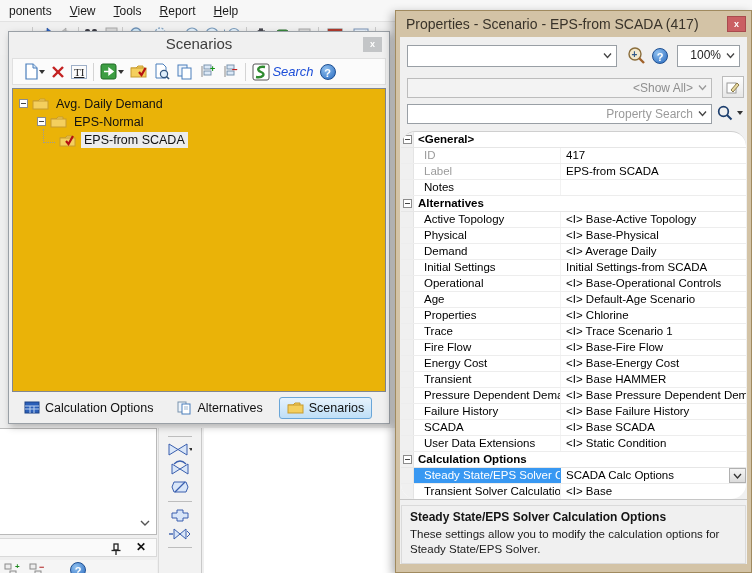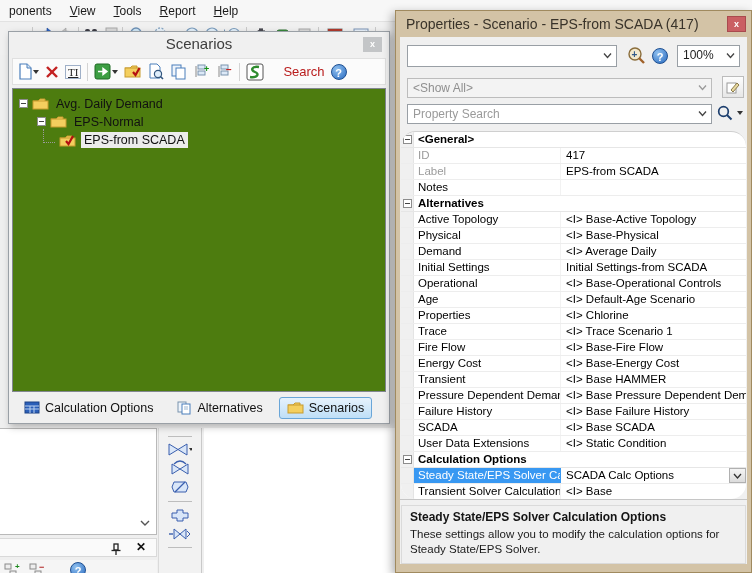--- a/index.html
+++ b/index.html
@@ -17,29 +17,29 @@
   .mt-icon { position:absolute; top:4px; width:17px; height:17px; }
   .mt-sep { position:absolute; top:5px; width:1px; height:14px; background:#c9c9c9; }
 
   
   .scen-win { position:absolute; left:8px; top:31px; width:382px; height:393px; background:#f0f0f0;
               border:1px solid #9aa0a6; box-shadow:2px 3px 7px rgba(0,0,0,.25); z-index:5; }
   .scen-title { height:24px; text-align:center; font-size:15px; color:#3d3d3d; line-height:24px; }
   .scen-close { position:absolute; top:5px; right:7px; width:19px; height:15px; background:#c3c5c7;
                 color:#fff; font-size:9px; font-weight:bold; text-align:center; line-height:15px; }
   .scen-toolbar { position:absolute; left:3px; right:3px; top:26px; height:27px; background:#fbfbfb;
-                  border:1px solid #e0e0e0; display:flex; align-items:center; gap:6px; padding:0 5px; }
+                  border:1px solid #e0e0e0; display:flex; align-items:center; gap:6px; padding:0 11px; }
   .tb-sep { width:1px; height:18px; background:#d4d4d4; }
   .tb-btn { display:flex; align-items:center; gap:1px; }
   .caret-down { width:0; height:0; border-left:3px solid transparent; border-right:3px solid transparent; border-top:4px solid #333; }
-  .search-label { font-size:13px; color:#b91c1c; margin-left:18px; }
+  .search-label { font-size:13px; color:#1d4ed8; margin-left:1px;font-style:italic; }
   .help-circle { width:16px; height:16px; border-radius:50%; background:radial-gradient(circle at 35% 30%, #8fc0ef, #2a6bc0);
                  color:#fff; font-weight:bold; font-size:11px; text-align:center; line-height:16px; border:1px solid #1d4f92; }
 
-  .scen-tree { position:absolute; left:3px; right:3px; top:56px; bottom:31px; background:#4d7c0f; border:1px solid #828790; }
+  .scen-tree { position:absolute; left:3px; right:3px; top:56px; bottom:31px; background:#eab308; border:1px solid #828790; }
   .tree-item { position:absolute; display:flex; align-items:center; gap:4px; height:17px; font-size:12.5px; color:#111; }
   .expand-box { width:9px; height:9px; background:#fff; border:1px solid #8c8c8c; position:relative; flex:none; }
   .expand-box::after { content:""; position:absolute; left:1px; right:1px; top:3px; height:1px; background:#444; }
   .tree-label { padding:1px 3px; white-space:nowrap; }
   .tree-label.selected { background:#ececec; }
   .tree-connector { width:12px; height:14px; border-left:1px dotted #9a9a9a; border-bottom:1px dotted #9a9a9a; margin-top:-8px; flex:none; }
 
   .scen-tabs { position:absolute; left:3px; right:3px; bottom:3px; height:25px; display:flex; align-items:center; gap:8px; padding-left:4px; background:#f0f0f0; }
   .tab { display:flex; align-items:center; gap:5px; font-size:12.5px; color:#111; padding:3px 7px; border:1px solid transparent; border-radius:3px; }
   .tab.active { background:linear-gradient(#e6f2fc,#bfdff7); border:1px solid #6aa6d8; }
@@ -61,40 +61,40 @@
 
   
   .prop-win { position:absolute; left:395px; top:10px; width:357px; height:563px; background:#d3c3a6;
               border:1px solid #a08a5f; box-shadow:-3px 3px 9px rgba(0,0,0,.3); z-index:10; }
   .prop-title { height:26px; padding:5px 0 0 10px; font-size:14px; color:#39332a; white-space:nowrap; }
   .prop-close { position:absolute; top:5px; right:5px; width:19px; height:16px; background:#ca5f63; border:1px solid #a94a4e;
                 color:#fff; font-size:9px; font-weight:bold; text-align:center; line-height:15px; }
   .prop-body { position:absolute; left:4px; right:4px; top:26px; bottom:8px; background:#f0f0f0; overflow:hidden; }
 
   .combo { background:#fff; border:1px solid #999fa5; position:relative; font-size:12px; color:#222; }
-  .combo .cval { position:absolute; left:5px; top:2px; right:18px; white-space:nowrap; overflow:hidden; }
+  .combo .cval { position:absolute; left:5px; top:2px; right:18px; white-space:nowrap; overflow:hidden;text-align:right; }
   .combo .chev { position:absolute; right:4px; top:50%; margin-top:-5px; width:9px; height:9px; }
   .chev svg { display:block; }
   .combo.disabled { background:#f3f3f3; border-color:#bcbcbc; }
   .combo.disabled .cval { color:#8f8f8f; }
   .placeholder { color:#9a9a9a; }
 
   .c-element { position:absolute; left:7px; top:8px; width:210px; height:22px; }
   .i-zoomplus { position:absolute; left:226px; top:9px; }
   .i-phelp { position:absolute; left:252px; top:11px; }
   .c-zoom { position:absolute; left:277px; top:8px; width:63px; height:22px; }
   .c-showall { position:absolute; left:7px; top:41px; width:305px; height:20px; }
   .b-edit { position:absolute; left:322px; top:39px; width:22px; height:22px; background:linear-gradient(#fdfdfd,#e7e7e7); border:1px solid #bcbcbc; display:flex; align-items:center; justify-content:center; }
   .c-search { position:absolute; left:7px; top:67px; width:305px; height:20px; }
   .i-psearch { position:absolute; left:317px; top:68px; display:flex; align-items:center; gap:4px; }
 
   .prop-grid { position:absolute; left:1px; right:1px; top:94px; height:368px; background:#fff; border-top:1px solid #cfcfcf; overflow:hidden;border-radius:15px; }
   .grid-row { display:flex; height:16px; font-size:11.5px; line-height:15px; border-bottom:1px solid #ededed; }
   .g-gutter { width:13px; background:#f0f0f0; border-right:1px solid #e4e4e4; flex:none; display:flex; align-items:center; justify-content:center; }
-  .g-name { width:147px; flex:none; padding-left:4px; white-space:nowrap; overflow:hidden; color:#000; border-right:1px solid #f2f2f2; }
+  .g-name { width:147px; flex:none; padding-left:10px; white-space:nowrap; overflow:hidden; color:#000; border-right:1px solid #f2f2f2; }
   .g-name.gray { color:#9b9b9b; }
   .g-name.sel { background:#3898f2; color:#fff; border-right-color:#3898f2; }
   .g-value { flex:1; padding-left:5px; white-space:nowrap; overflow:hidden; color:#000; position:relative; }
   .grid-row.section { border-bottom:1px solid #e6e6e6; }
   .grid-row.section .g-title { font-weight:bold; padding-left:4px; color:#000; }
   .g-combo-btn { position:absolute; right:0; top:0; width:17px; height:15px; background:linear-gradient(#f4f4f4,#dcdcdc); border:1px solid #b0b0b0; display:flex; align-items:center; justify-content:center; }
 
   .grid-desc-sep { position:absolute; left:0; right:0; top:462px; height:6px; background:#f0f0f0; border-top:1px solid #c6c6c6; }
   .prop-desc { position:absolute; left:1px; right:1px; top:468px; bottom:0; background:#f0f0f0; border:1px solid #dadada; padding:4px 8px; }
   .desc-title { font-size:12px; font-weight:bold; color:#141414; margin-bottom:3px; white-space:nowrap; }

